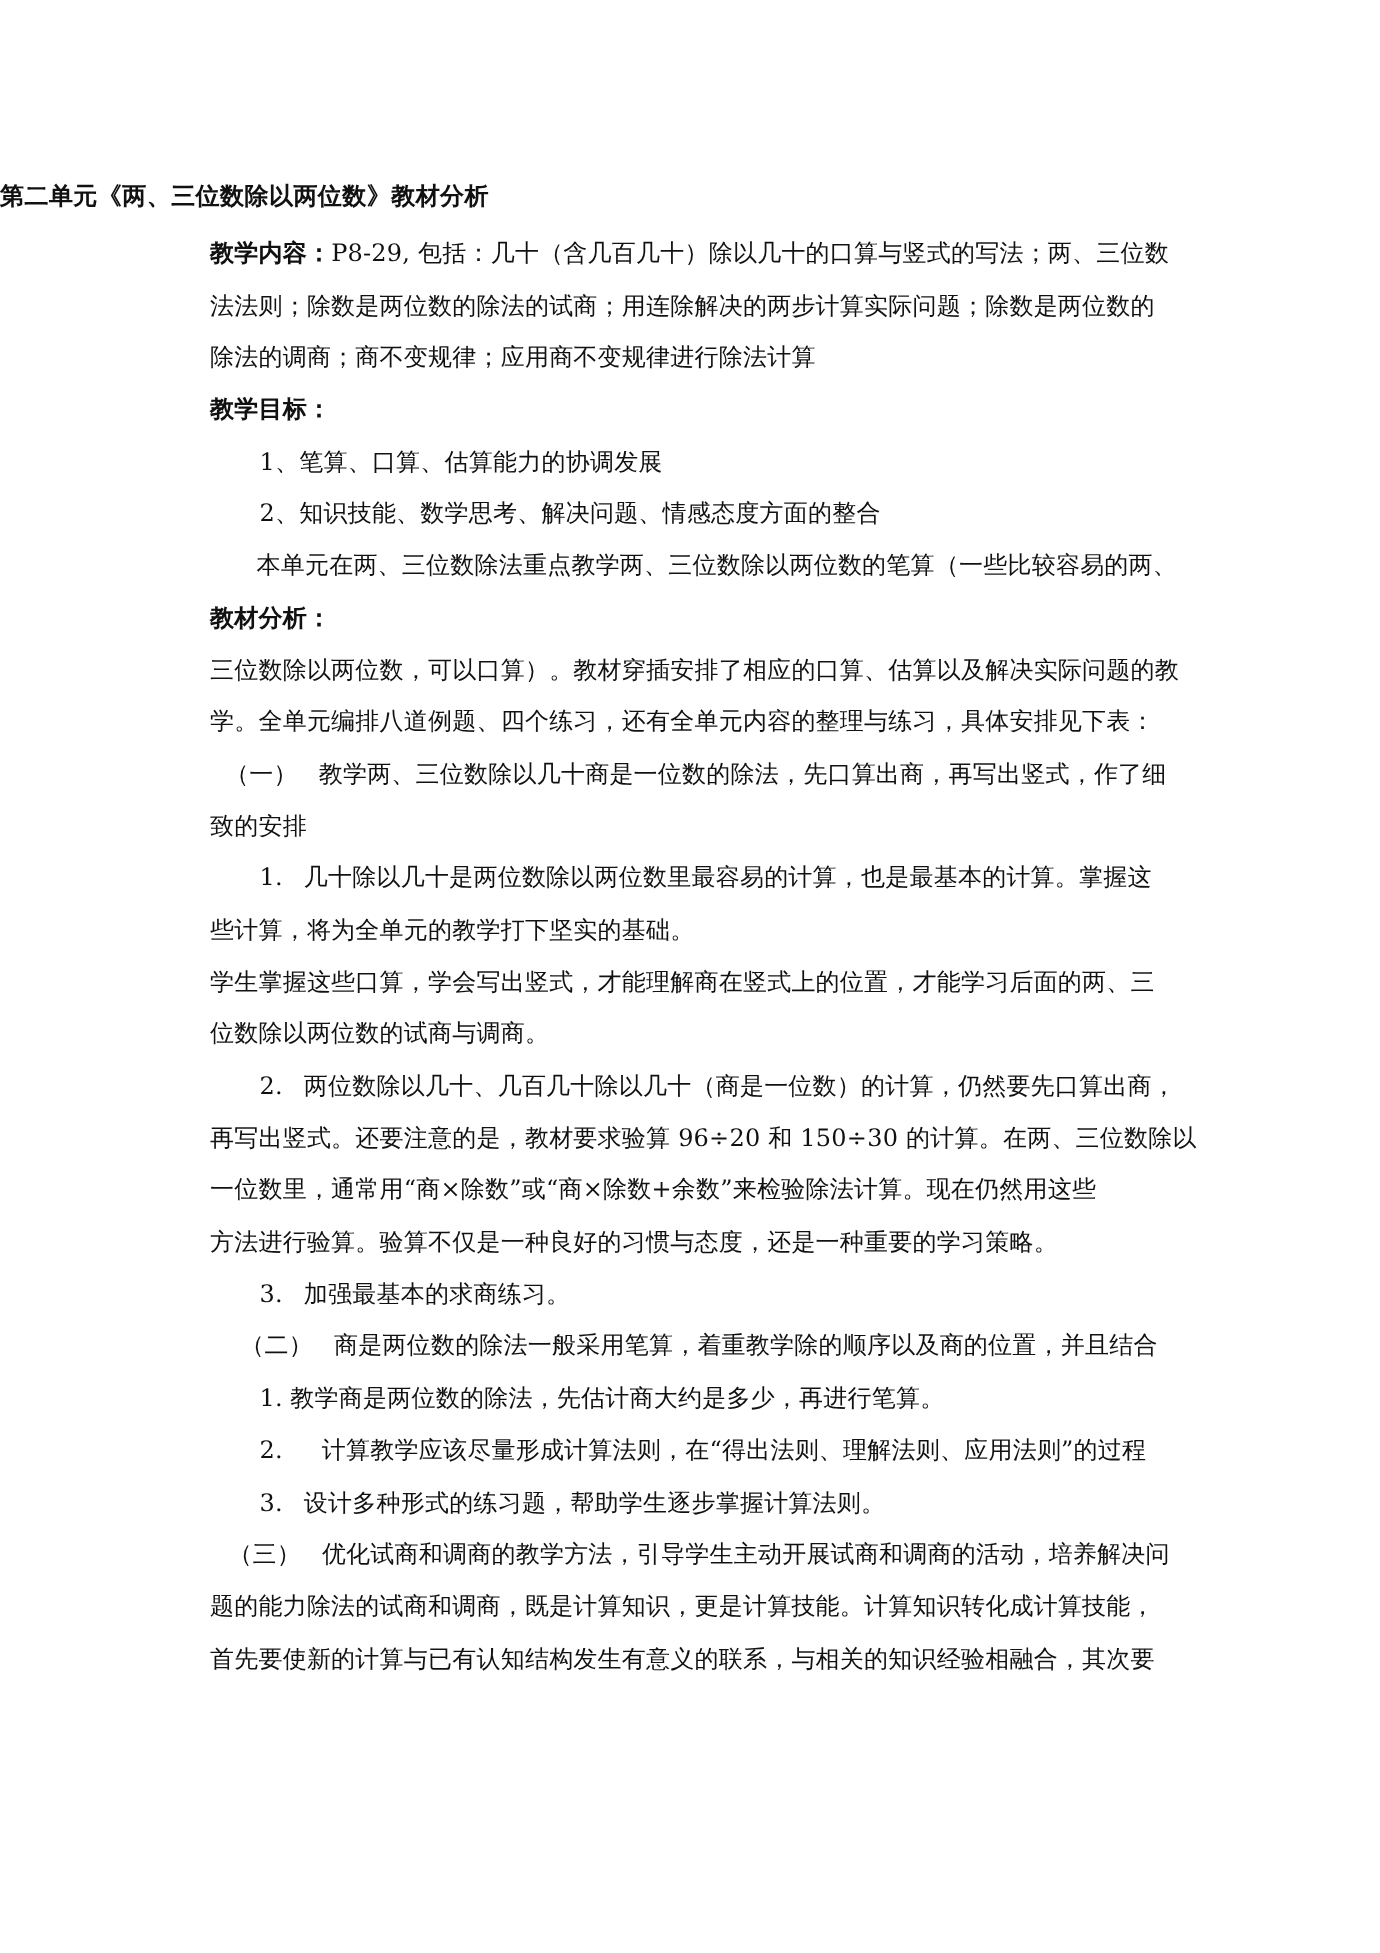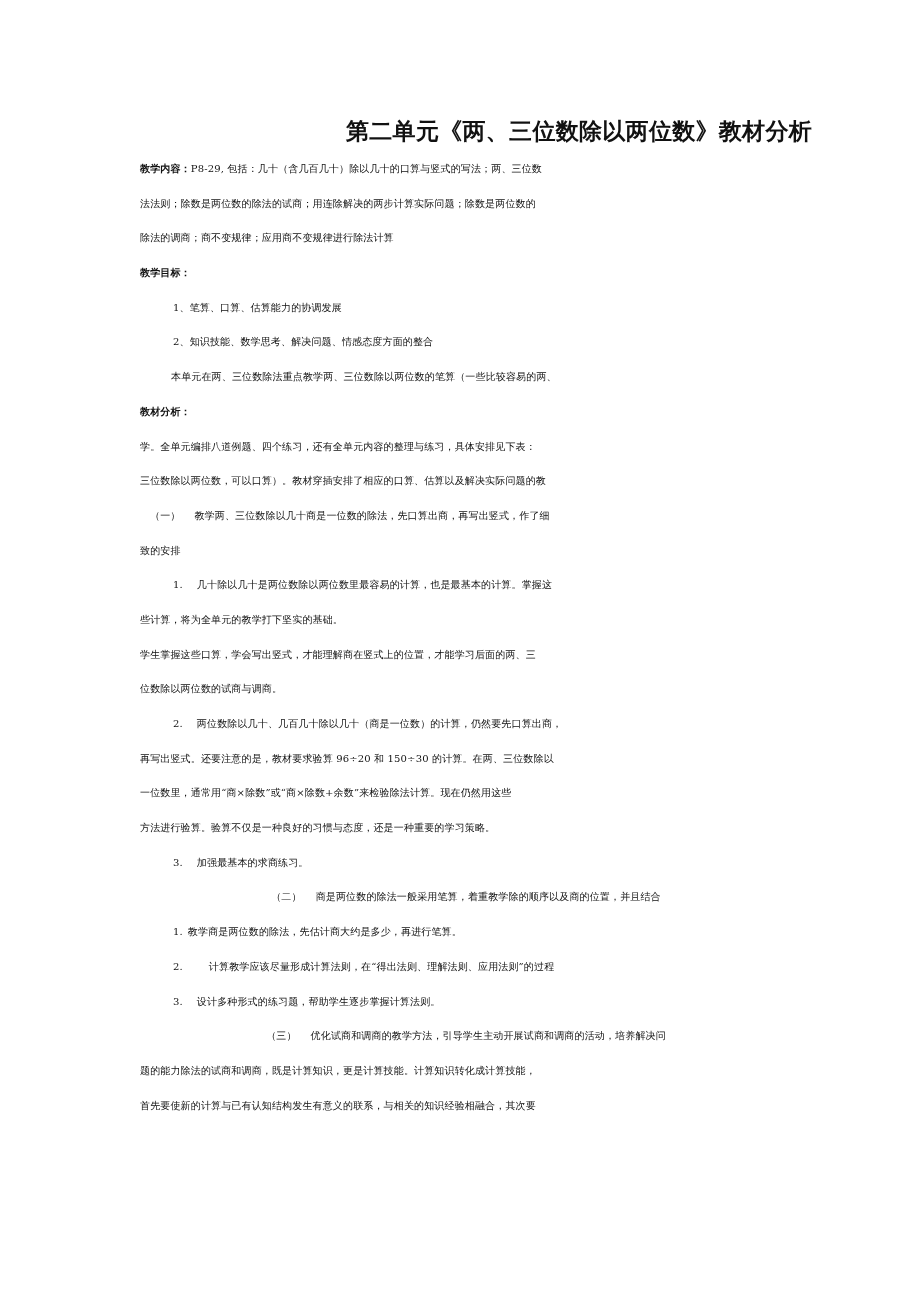--- a/index.html
+++ b/index.html
@@ -20,38 +20,38 @@
     left: 0; top: 0;
     width: 920px;
     height: 1302px;
   }
   .title {
     position: absolute;
     left: 0;
     width: 812px;
     top: 114px;
     height: 34px;
-    text-align: right;
+    text-align: left;
     font-family: "DejaVu Sans", "Liberation Sans", sans-serif;
     font-weight: bold;
-    font-size: 23px;
+    font-size: 16px;
     line-height: 34px;
     letter-spacing: 0.3px;
     color: #111;
   }
   .body-text {
     position: absolute;
     left: 140px;
     width: 644px;
     top: 152px;
   }
   .line {
     height: 34.7px;
     line-height: 34.7px;
-    font-size: 10px;
+    font-size: 16px;
     white-space: nowrap;
     overflow: visible;
     letter-spacing: 0.15px;
   }
   .heading {
     font-family: "DejaVu Sans", "Liberation Sans", sans-serif;
     font-weight: bold;
   }
   .ind-goal { padding-left: 33px; }
   .ind-para { padding-left: 31px; }
@@ -73,22 +73,22 @@
     <div class="line"><span class="heading">教学内容：</span><span>P8-29,  包括：几十（含几百几十）除以几十的口算与竖式的写法；两、三位数</span></div>
     <div class="line">法法则；除数是两位数的除法的试商；用连除解决的两步计算实际问题；除数是两位数的</div>
     <div class="line">除法的调商；商不变规律；应用商不变规律进行除法计算</div>
 
     <div class="line heading">教学目标：</div>
     <div class="line ind-goal">1、笔算、口算、估算能力的协调发展</div>
     <div class="line ind-goal">2、知识技能、数学思考、解决问题、情感态度方面的整合</div>
 
     <div class="line ind-para">本单元在两、三位数除法重点教学两、三位数除以两位数的笔算（一些比较容易的两、</div>
     <div class="line heading">教材分析：</div>
+    <div class="line">三位数除以两位数，可以口算）。教材穿插安排了相应的口算、估算以及解决实际问题的教</div>
     <div class="line">学。全单元编排八道例题、四个练习，还有全单元内容的整理与练习，具体安排见下表：</div>
-    <div class="line">三位数除以两位数，可以口算）。教材穿插安排了相应的口算、估算以及解决实际问题的教</div>
 
     <div class="line ind-sec"><span>（一）</span><span class="gap"></span><span>教学两、三位数除以几十商是一位数的除法，先口算出商，再写出竖式，作了细</span></div>
     <div class="line">致的安排</div>
 
     <div class="line ind-num"><span>1.</span><span class="gap"></span><span>几十除以几十是两位数除以两位数里最容易的计算，也是最基本的计算。掌握这</span></div>
     <div class="line">些计算，将为全单元的教学打下坚实的基础。</div>
     <div class="line">学生掌握这些口算，学会写出竖式，才能理解商在竖式上的位置，才能学习后面的两、三</div>
     <div class="line">位数除以两位数的试商与调商。</div>
 
     <div class="line ind-num"><span>2.</span><span class="gap"></span><span>两位数除以几十、几百几十除以几十（商是一位数）的计算，仍然要先口算出商，</span></div>

